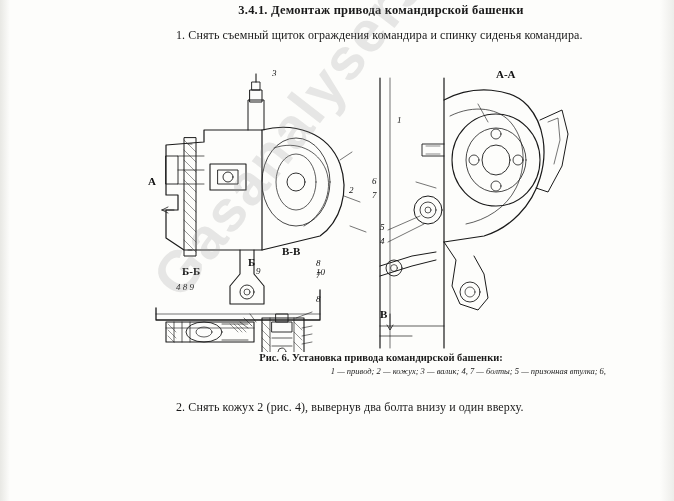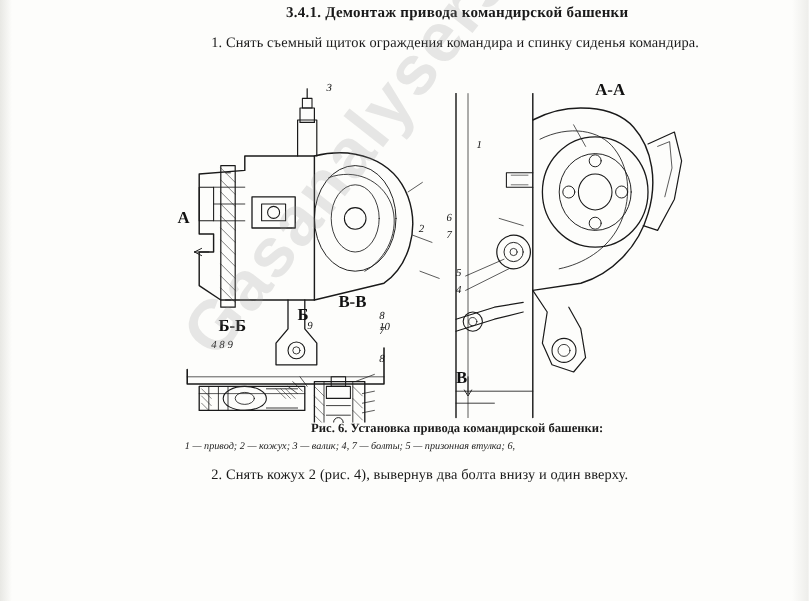--- a/index.html
+++ b/index.html
@@ -81,40 +81,40 @@
 
   p.para {
     position: absolute;
     margin: 0;
     font-size: 12px;
     line-height: 16px;
     text-align: justify;
     letter-spacing: 0.1px;
   }
   .p1 { left: 110px; top: 27px; width: 445px; }
-  .p2 { left: 110px; top: 387px; width: 452px; }
+  .p2 { left: 110px; top: 399px; width: 452px; }
   .p3 { left: 110px; top: 432px; width: 452px; }
   .p4 { left: 110px; top: 465px; width: 452px; }
   .indent { display: inline-block; width: 22px; }
 
   .fig-caption {
     position: absolute;
     left: 0;
     top: 352px;
     width: 674px;
     text-align: center;
     font-size: 10.5px;
     font-weight: bold;
   }
   .fig-legend {
     position: absolute;
     left: 110px;
     top: 366px;
     width: 452px;
-    text-align: left;
+    text-align: right;
     font-size: 8.5px;
     font-style: italic;
     line-height: 10.5px;
   }
 
   
   .figure {
     position: absolute;
     left: 100px;
     top: 60px;
@@ -123,21 +123,21 @@
   }
   .figure svg { display: block; }
 
   .lbl {
     position: absolute;
     font-family: "Liberation Serif", serif;
     font-size: 9px;
     font-style: italic;
     color: #111;
   }
-  .lbl.bold { font-weight: bold; font-style: normal; font-size: 14px; }
+  .lbl.bold { font-weight: bold; font-style: normal; font-size: 11px; }
 </style>
 </head>
 <body>
 
 <div class="page"></div>
 
 <div class="watermark">
   <span>Gasanalysers</span>
 </div>
 

